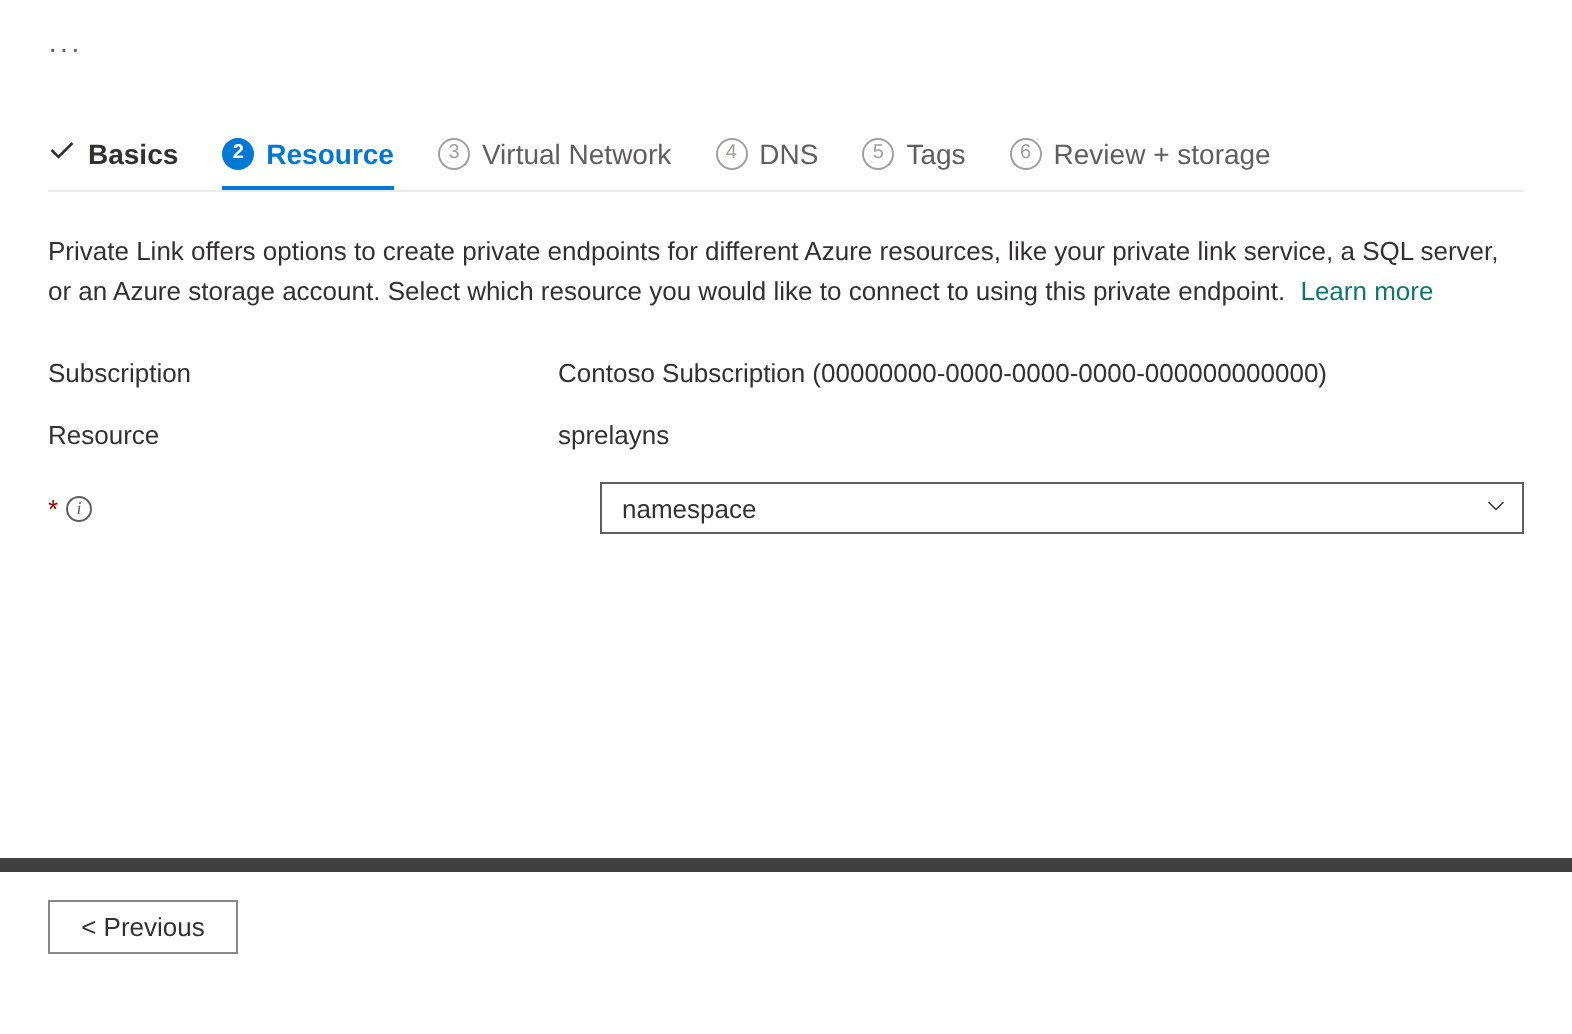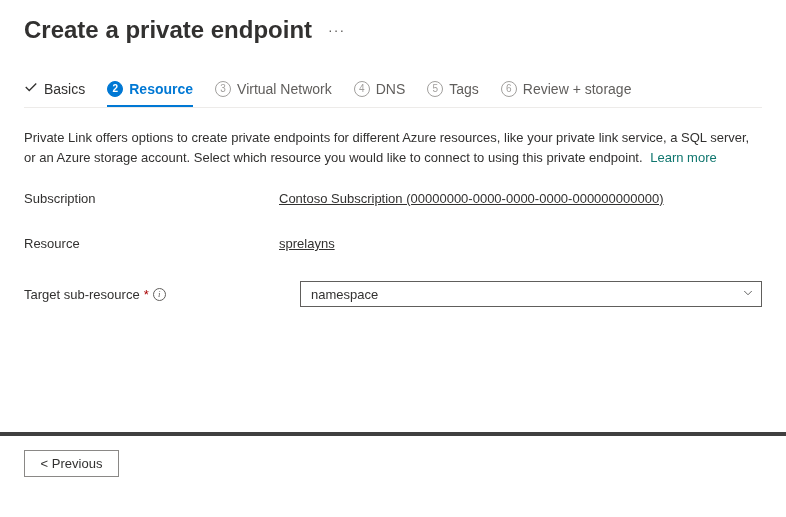--- a/index.html
+++ b/index.html
@@ -40,20 +40,21 @@
       align-items: center;
       gap: 6px;
       padding-bottom: 8px;
       font-size: 14px;
       color: #605e5c;
       cursor: pointer;
       border-bottom: 2px solid transparent;
     }
     .tab.done {
       color: #323130;
+      font-weight: bold;
     }
     .tab.active {
       color: #0078d4;
       font-weight: 600;
       border-bottom-color: #0078d4;
     }
     .step-num {
       display: inline-flex;
       align-items: center;
       justify-content: center;
@@ -82,21 +83,21 @@
       max-width: 740px;
     }
     .learn-more {
       color: #0f766e;
       text-decoration: none;
       margin-left: 4px;
     }
     .form-grid {
       display: grid;
       grid-template-columns: 255px 1fr;
-      row-gap: 30px;
+      row-gap: 16px;
       align-items: center;
       max-width: 740px;
     }
     .form-label {
       font-size: 13px;
       color: #323130;
       display: flex;
       align-items: center;
       gap: 4px;
     }
@@ -112,21 +113,20 @@
       border: 1px solid #605e5c;
       border-radius: 50%;
       font-size: 9px;
       color: #605e5c;
       font-style: italic;
       font-family: Georgia, serif;
     }
     .form-value {
       font-size: 13px;
       color: #323130;
-      text-decoration: underline;
     }
     .select-wrap {
       position: relative;
       padding-left: 21px;
     }
     .select {
       width: 100%;
       border: 1px solid #605e5c;
       padding: 5px 30px 5px 10px;
       font-size: 13px;
@@ -147,41 +147,40 @@
     .select-caret svg {
       width: 12px;
       height: 12px;
       stroke: #323130;
     }
     .footer {
       position: absolute;
       left: 0;
       right: 0;
       bottom: 40px;
-      border-top: 4px solid #404040;
+      border-top: 7px solid #404040;
       padding: 14px 24px 0;
       display: flex;
       gap: 10px;
     }
     .btn {
       border: 1px solid #8a8886;
       background: #fff;
       padding: 5px 14px;
       font-size: 13px;
       font-family: inherit;
       cursor: pointer;
       color: #323130;
       min-width: 95px;
     }
   </style>
 </head>
 <body>
 
 <div class="title-row">
-  <h1 class="page-title">Create a private endpoint</h1>
   <span class="more-icon">···</span>
 </div>
 
 <div class="tabs">
   <div class="tab done">
     <span class="check-icon">
       <svg viewBox="0 0 16 16" fill="none" stroke-width="1.5">
           <path d="M2 8 L6 12 L14 4"></path>
         </svg>
     </span>
@@ -216,21 +215,20 @@
 
 <div class="form-grid">
   <div class="form-label">Subscription</div>
   <div class="form-value">Contoso Subscription (00000000-0000-0000-0000-000000000000)</div>
 
 
   <div class="form-label">Resource</div>
   <div class="form-value">sprelayns</div>
 
   <div class="form-label">
-    <span>Target sub-resource</span>
     <span class="required">*</span>
     <span class="info-icon">i</span>
   </div>
   <div class="select-wrap">
     <div class="select">
       <span>namespace</span>
     </div>
     <span class="select-caret">
       <svg viewBox="0 0 16 16" fill="none" stroke="currentColor" stroke-width="1">
           <path d="M3 6 L8 11 L13 6"></path>

